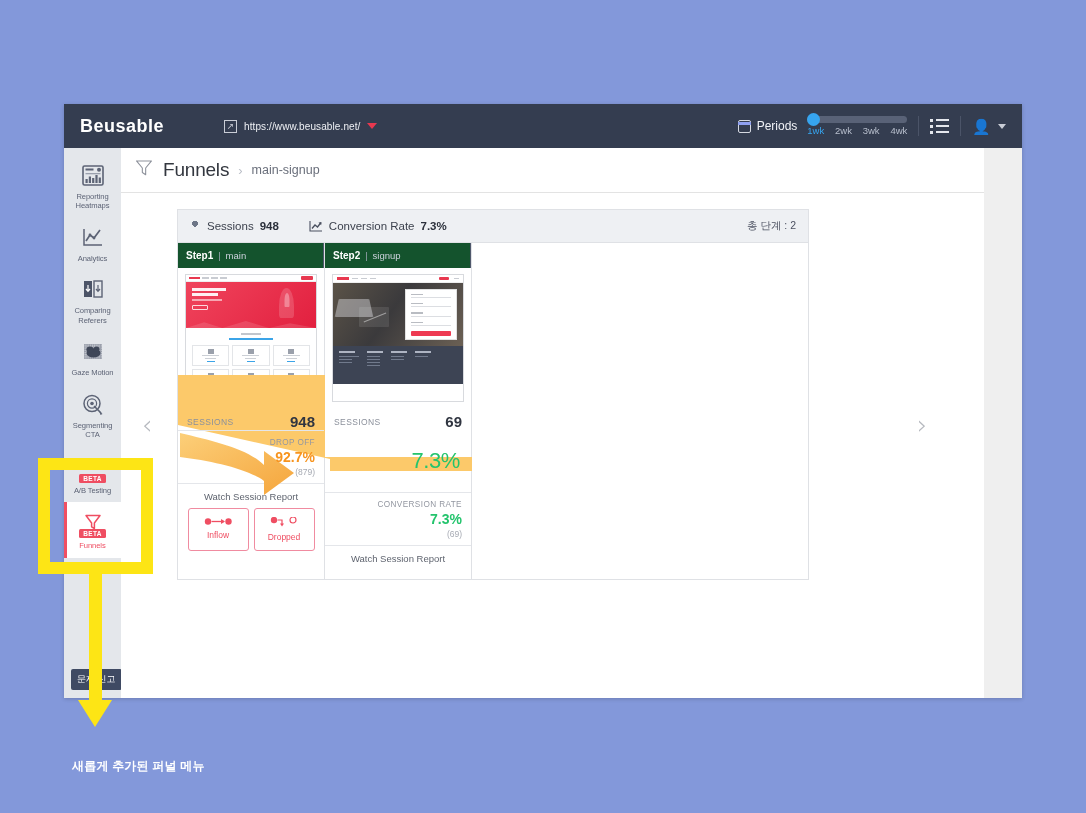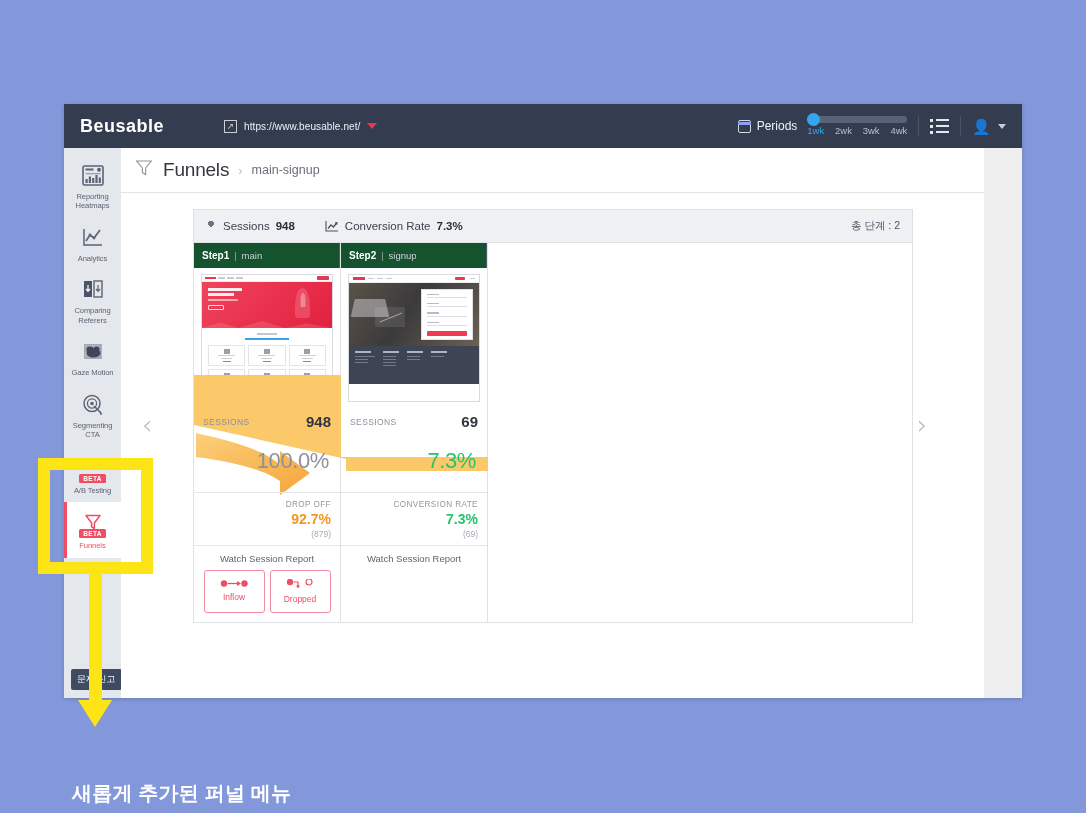--- a/index.html
+++ b/index.html
@@ -128,21 +128,21 @@
   #breadcrumb {
     height: 45px; display: flex; align-items: center; gap: 9px;
     padding-left: 13px; border-bottom: 1px solid #e3e3e3;
   }
   #bc-title { font-size: 19px; color: #33373f; letter-spacing: -.2px; }
   #bc-sep { color: #b9bdc6; font-size: 13px; }
   #bc-sub { font-size: 12.5px; color: #6a6f7b; }
 
   
   #funnel-card {
-    margin: 16px 18px 0 72px; border: 1px solid #dfe1e5; width: 720px;
+    margin: 16px 18px 0 56px; border: 1px solid #dfe1e5; width: 632px;
     background: #fff; position: relative;
   }
   #card-head {
     height: 33px; background: #eef0f3; border-bottom: 1px solid #dfe1e5;
     display: flex; align-items: center; padding: 0 11px; gap: 30px;
     position: relative;
   }
   .head-stat { display: flex; align-items: center; gap: 6px; font-size: 11.5px; color: #3d424e; }
   .head-stat .hs-val { font-weight: bold; color: #2b303b; }
   .sess-icon {
@@ -281,22 +281,22 @@
   #arrow-stem {
     position: absolute; left: 89px; top: 574px; width: 13px; height: 133px;
     background: #fde515; z-index: 50;
   }
   #arrow-head {
     position: absolute; left: 78px; top: 700px; width: 0; height: 0;
     border-left: 17px solid transparent; border-right: 17px solid transparent;
     border-top: 27px solid #fde515; z-index: 50;
   }
   #caption {
-    position: absolute; left: 72px; top: 780px;
-    font-size: 20px; font-weight: bold; color: #ffffff; letter-spacing: .2px;
+    position: absolute; left: 72px; top: 758px;
+    font-size: 12px; font-weight: bold; color: #ffffff; letter-spacing: .2px;
     z-index: 50;
   }
 </style>
 </head>
 <body>
 
 <div id="app-window">
 
   <div id="topbar">
     <div id="brand">Beusable</div>
@@ -570,23 +570,20 @@
                     </div>
                   </div>
                 </div>
               </div>
 
               <div class="sess-row">
                 <span class="sess-lbl">SESSIONS</span>
                 <span class="sess-num">948</span>
               </div>
 
-              <div class="pct-row">
-                <span class="pct-big">100.0%</span>
-              </div>
 
               <div class="metric-box">
                 <div class="metric-lbl">DROP OFF</div>
                 <div class="metric-val orange">92.7%</div>
                 <div class="metric-sub">(879)</div>
               </div>
 
               <div class="watch-box">
                 <div class="watch-lbl">Watch Session Report</div>
                 <div class="btn-row">

